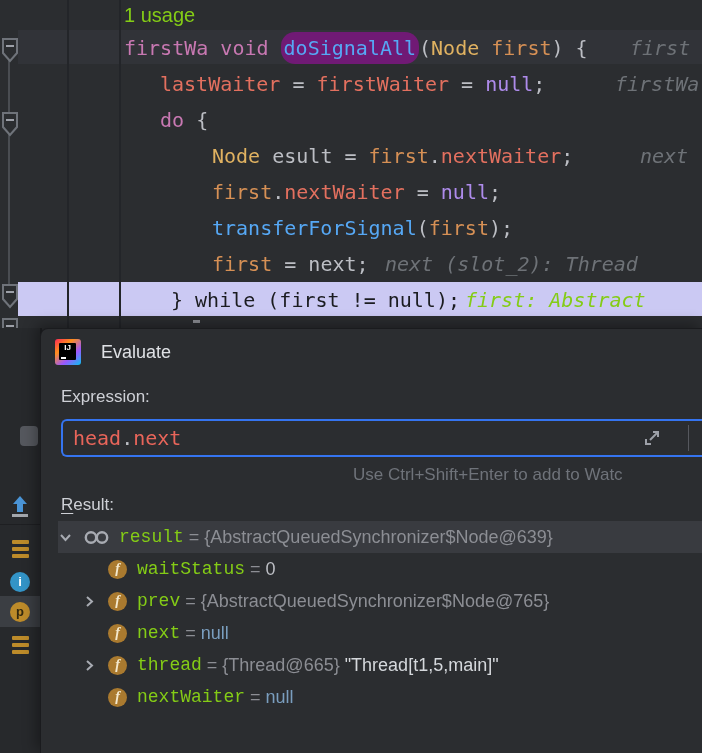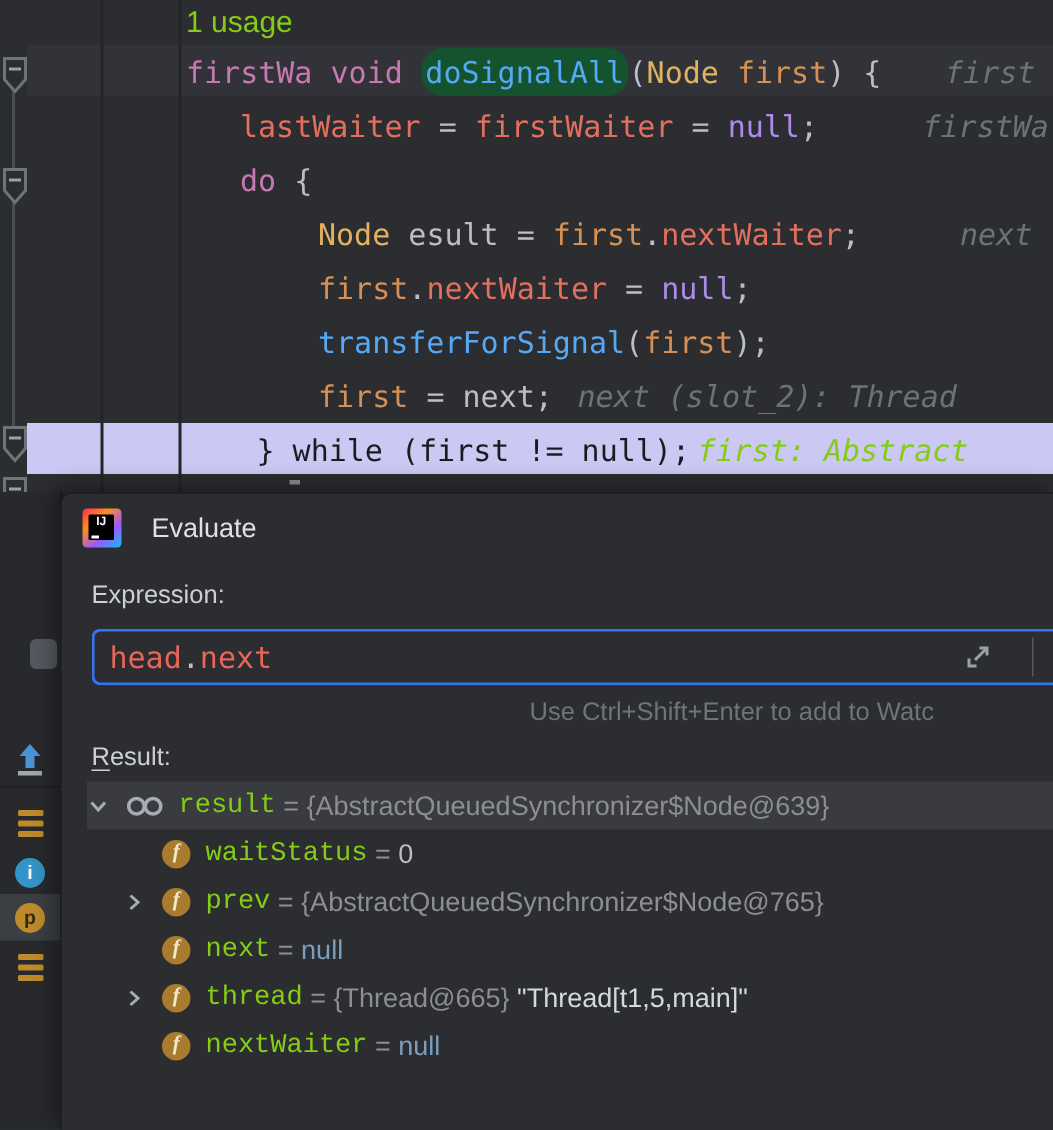--- a/index.html
+++ b/index.html
@@ -16,21 +16,21 @@
   .code-line{position:absolute;height:36px;line-height:36px;white-space:pre;
              font-family:"DejaVu Sans Mono",monospace;font-size:20px;}
   .usage{position:absolute;left:124px;top:0;height:30px;line-height:30px;
          font-size:20px;color:#84cc16;}
   .hint{position:absolute;height:36px;line-height:36px;white-space:pre;
         font-family:"DejaVu Sans Mono",monospace;font-size:20px;font-style:italic;color:#6E7277;}
   .hint.light{color:#84cc16;}
   .tk-kw{color:#C878B2}.tk-nul{color:#AE8BEB}.tk-fld{color:#E3705F}
   .tk-par{color:#D69055}.tk-cls{color:#E0B261}.tk-mth{color:#56A8F5}
   .tk-pl{color:#BCBEC4}.tk-dk{color:#1B1C20}
-  .tk-mhl{color:#56A8F5;background:#14532d;border-radius:14px;padding:4px 3px;}
+  .tk-mhl{color:#56A8F5;background:#701a75;border-radius:14px;padding:4px 3px;}
   .hidden-line-tick{position:absolute;left:193px;top:320px;width:7px;height:3px;background:#8C8E94;}
 
   
   .stripe{position:absolute;left:0;top:328px;width:40px;height:425px;background:#27292C;
           border-right:2px solid #1E1F22;}
   .stripe-divider{position:absolute;left:0;top:196px;width:40px;height:1px;background:#1E1F22;}
   .stripe-thumb{position:absolute;left:20px;top:98px;width:18px;height:20px;background:#55585E;border-radius:4px;}
   .stripe-item{position:absolute;left:0;width:40px;height:31px;display:flex;align-items:center;justify-content:center;}
   .stripe-item.hl{background:#3B3E43;}
   .circle-ic{width:20px;height:20px;border-radius:50%;display:flex;align-items:center;justify-content:center;

